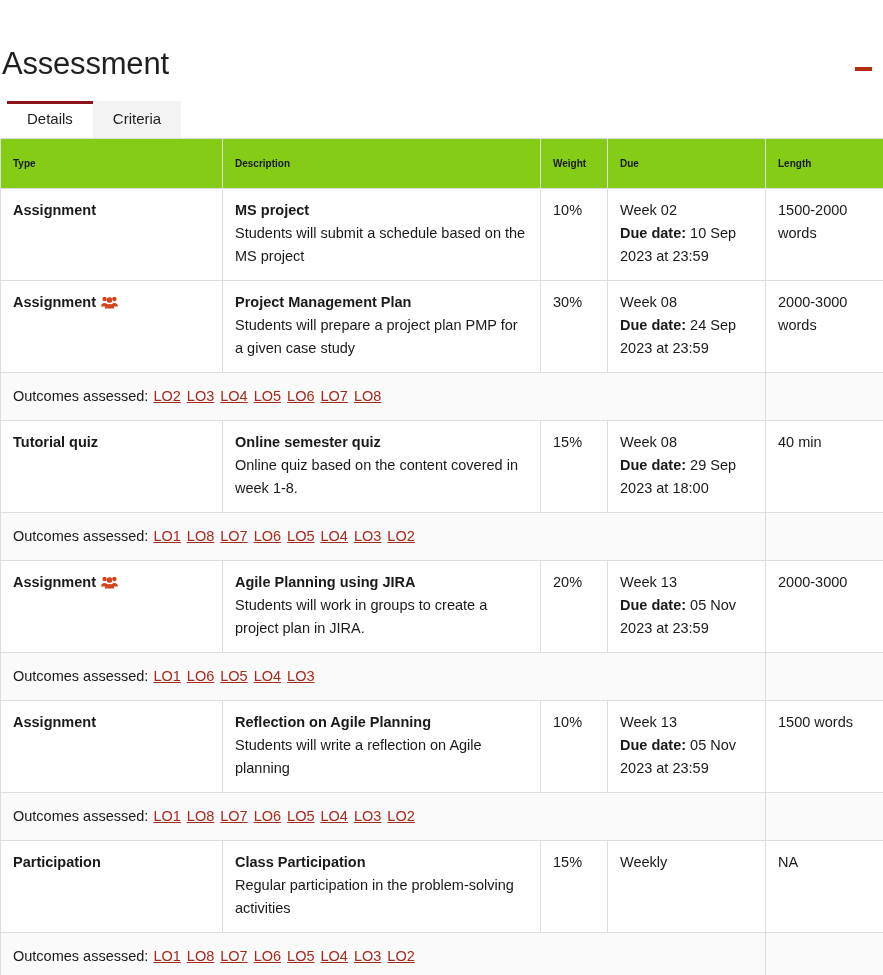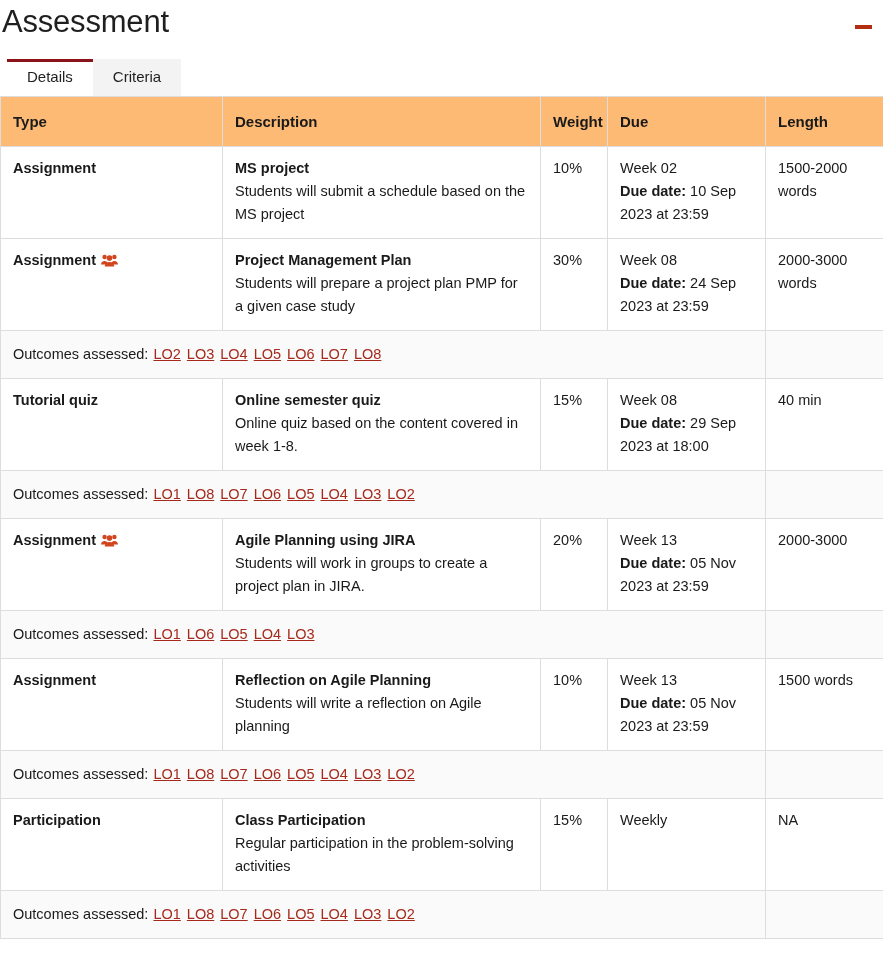--- a/index.html
+++ b/index.html
@@ -14,20 +14,21 @@
     height: 975px;
     font-family: "Liberation Sans", sans-serif;
     color: #1a1a1a;
     overflow: hidden;
   }
 
   
   .page-header {
     position: relative;
     height: 52px;
+    margin-top: 42px;
   }
   .page-title {
     font-size: 31px;
     font-weight: 400;
     line-height: 44px;
     letter-spacing: -0.2px;
     margin: 0;
     padding: 0 0 0 2px;
     color: #1f1f1f;
   }
@@ -90,22 +91,22 @@
     border: 1px solid #dddddd;
     vertical-align: top;
     padding: 10px 12px 12px 12px;
     line-height: 23px;
   }
   table.assessment thead th {
     font-weight: bold;
     text-align: left;
     padding-top: 13px;
     padding-bottom: 13px;
-    background: #fdba74;
-    font-size: 15px;
+    background: #84cc16;
+    font-size: 10px;
   }
   col.c-type    { width: 222px; }
   col.c-desc    { width: 318px; }
   col.c-weight  { width: 67px;  }
   col.c-due     { width: 158px; }
   col.c-length  { width: 118px; }
 
   td.type-cell { font-weight: bold; margin-left: 36px; }
   .desc-title  { font-weight: bold; }
   .desc-body   { font-weight: normal; }

